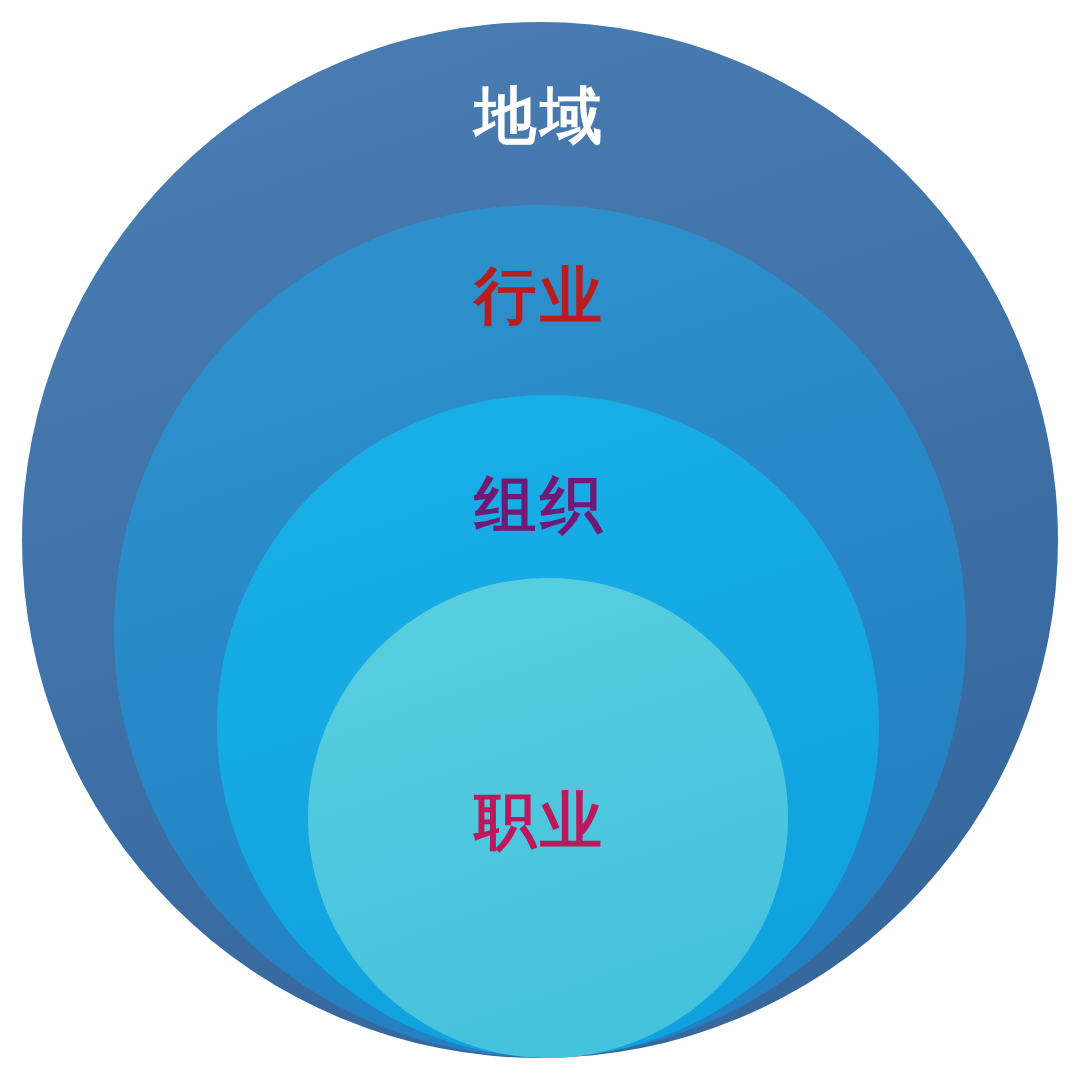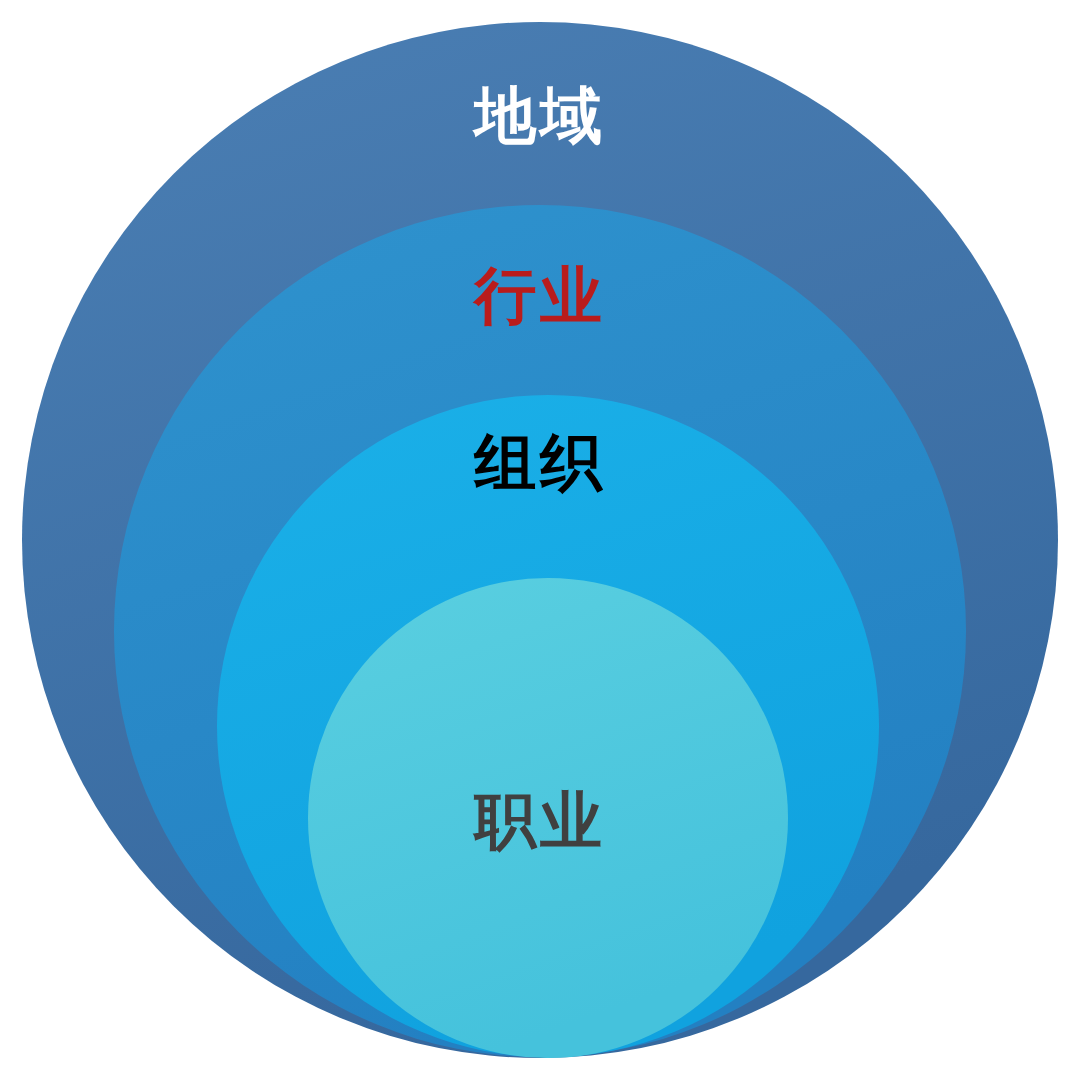--- a/index.html
+++ b/index.html
@@ -79,17 +79,17 @@
     <circle id="circle-0" fill="url(#grad-0)" cx="540" cy="540" r="518"></circle>
     <circle id="circle-1" fill="url(#grad-1)" cx="540" cy="631" r="426"></circle>
     <circle id="circle-2" fill="url(#grad-2)" cx="548" cy="726" r="331"></circle>
     <circle id="circle-3" fill="url(#grad-3)" cx="548" cy="818" r="240"></circle>
   </svg>
 
   <div class="ring-label lvl0" id="label-0" style="left: 540px; top: 117px; color: rgb(255, 255, 255);">地域</div>
 
   <div class="ring-label lvl1" id="label-1" style="left: 540px; top: 297px; color: #b91c1c;">行业</div>
 
-  <div class="ring-label lvl2" id="label-2" style="left: 540px; top: 464px; color: #000000; text-align: right;">组织</div>
+  <div class="ring-label lvl2" id="label-2" style="left: 540px; top: 506px; color: #701a75; text-align: right;">组织</div>
 
-  <div class="ring-label lvl3" id="label-3" style="left: 540px; top: 822px; color: #404040;">职业</div>
+  <div class="ring-label lvl3" id="label-3" style="left: 540px; top: 822px; color: #be185d;">职业</div>
 
 </div>
 
 </body></html>

